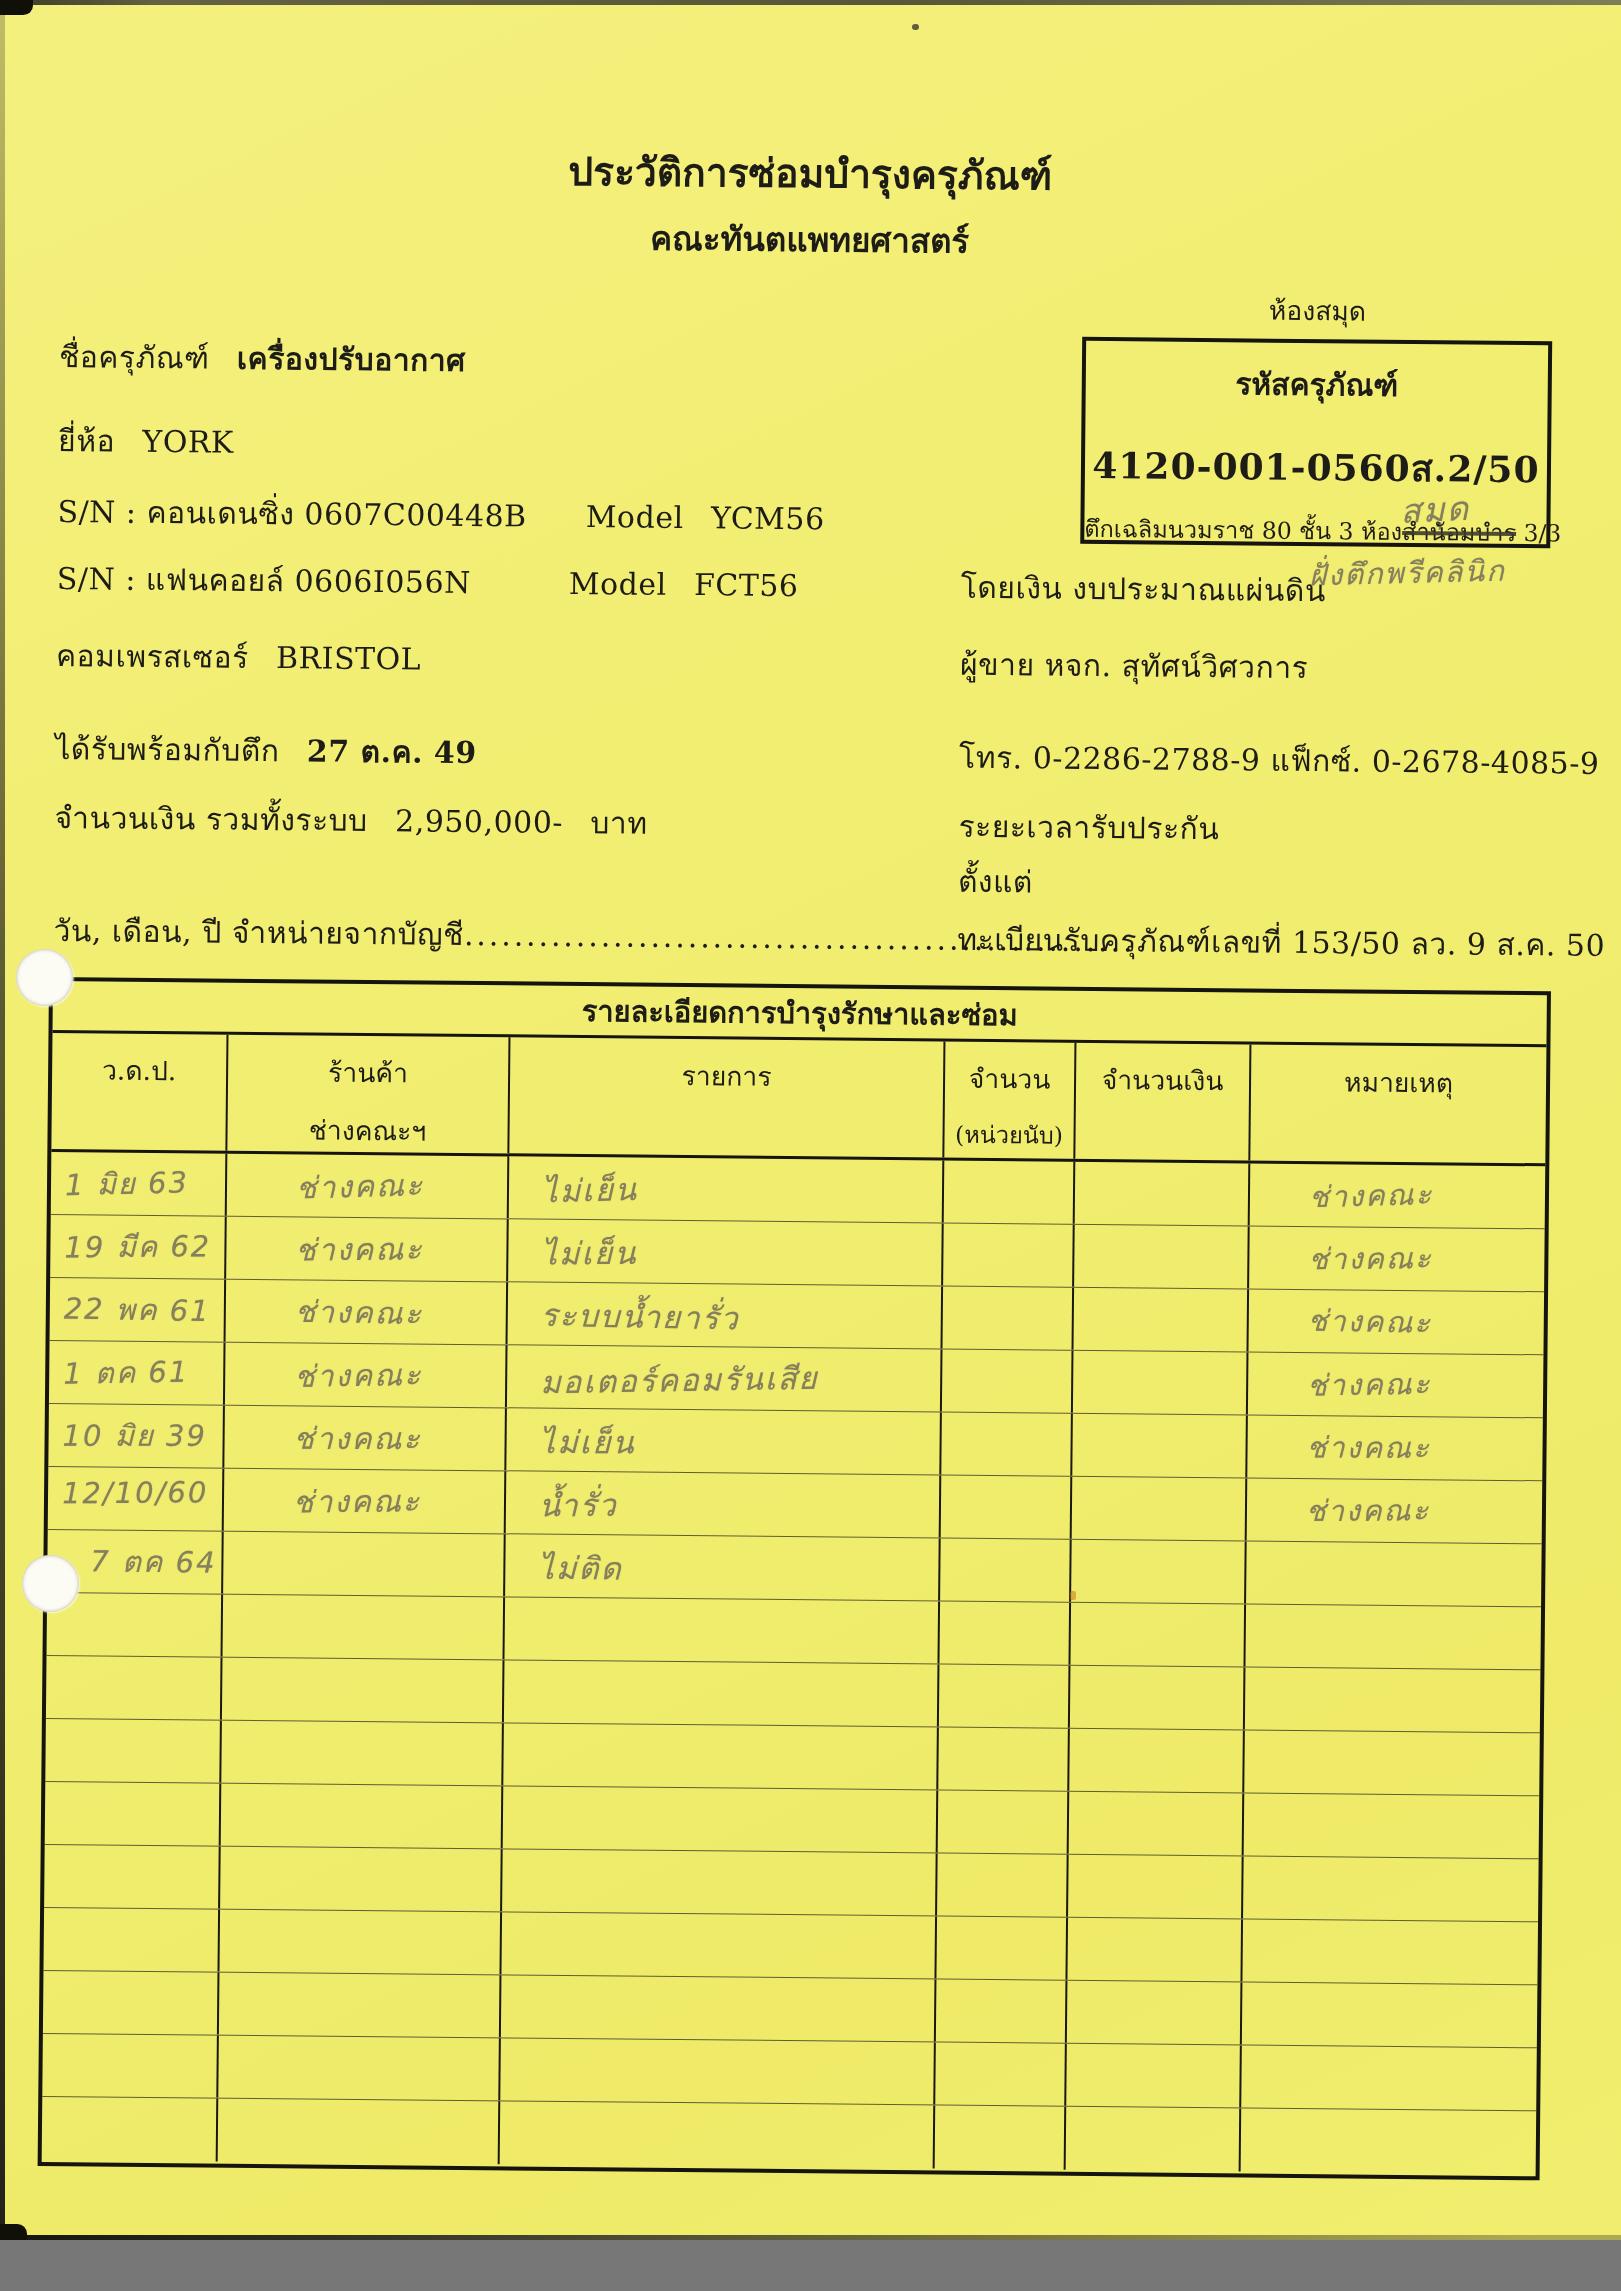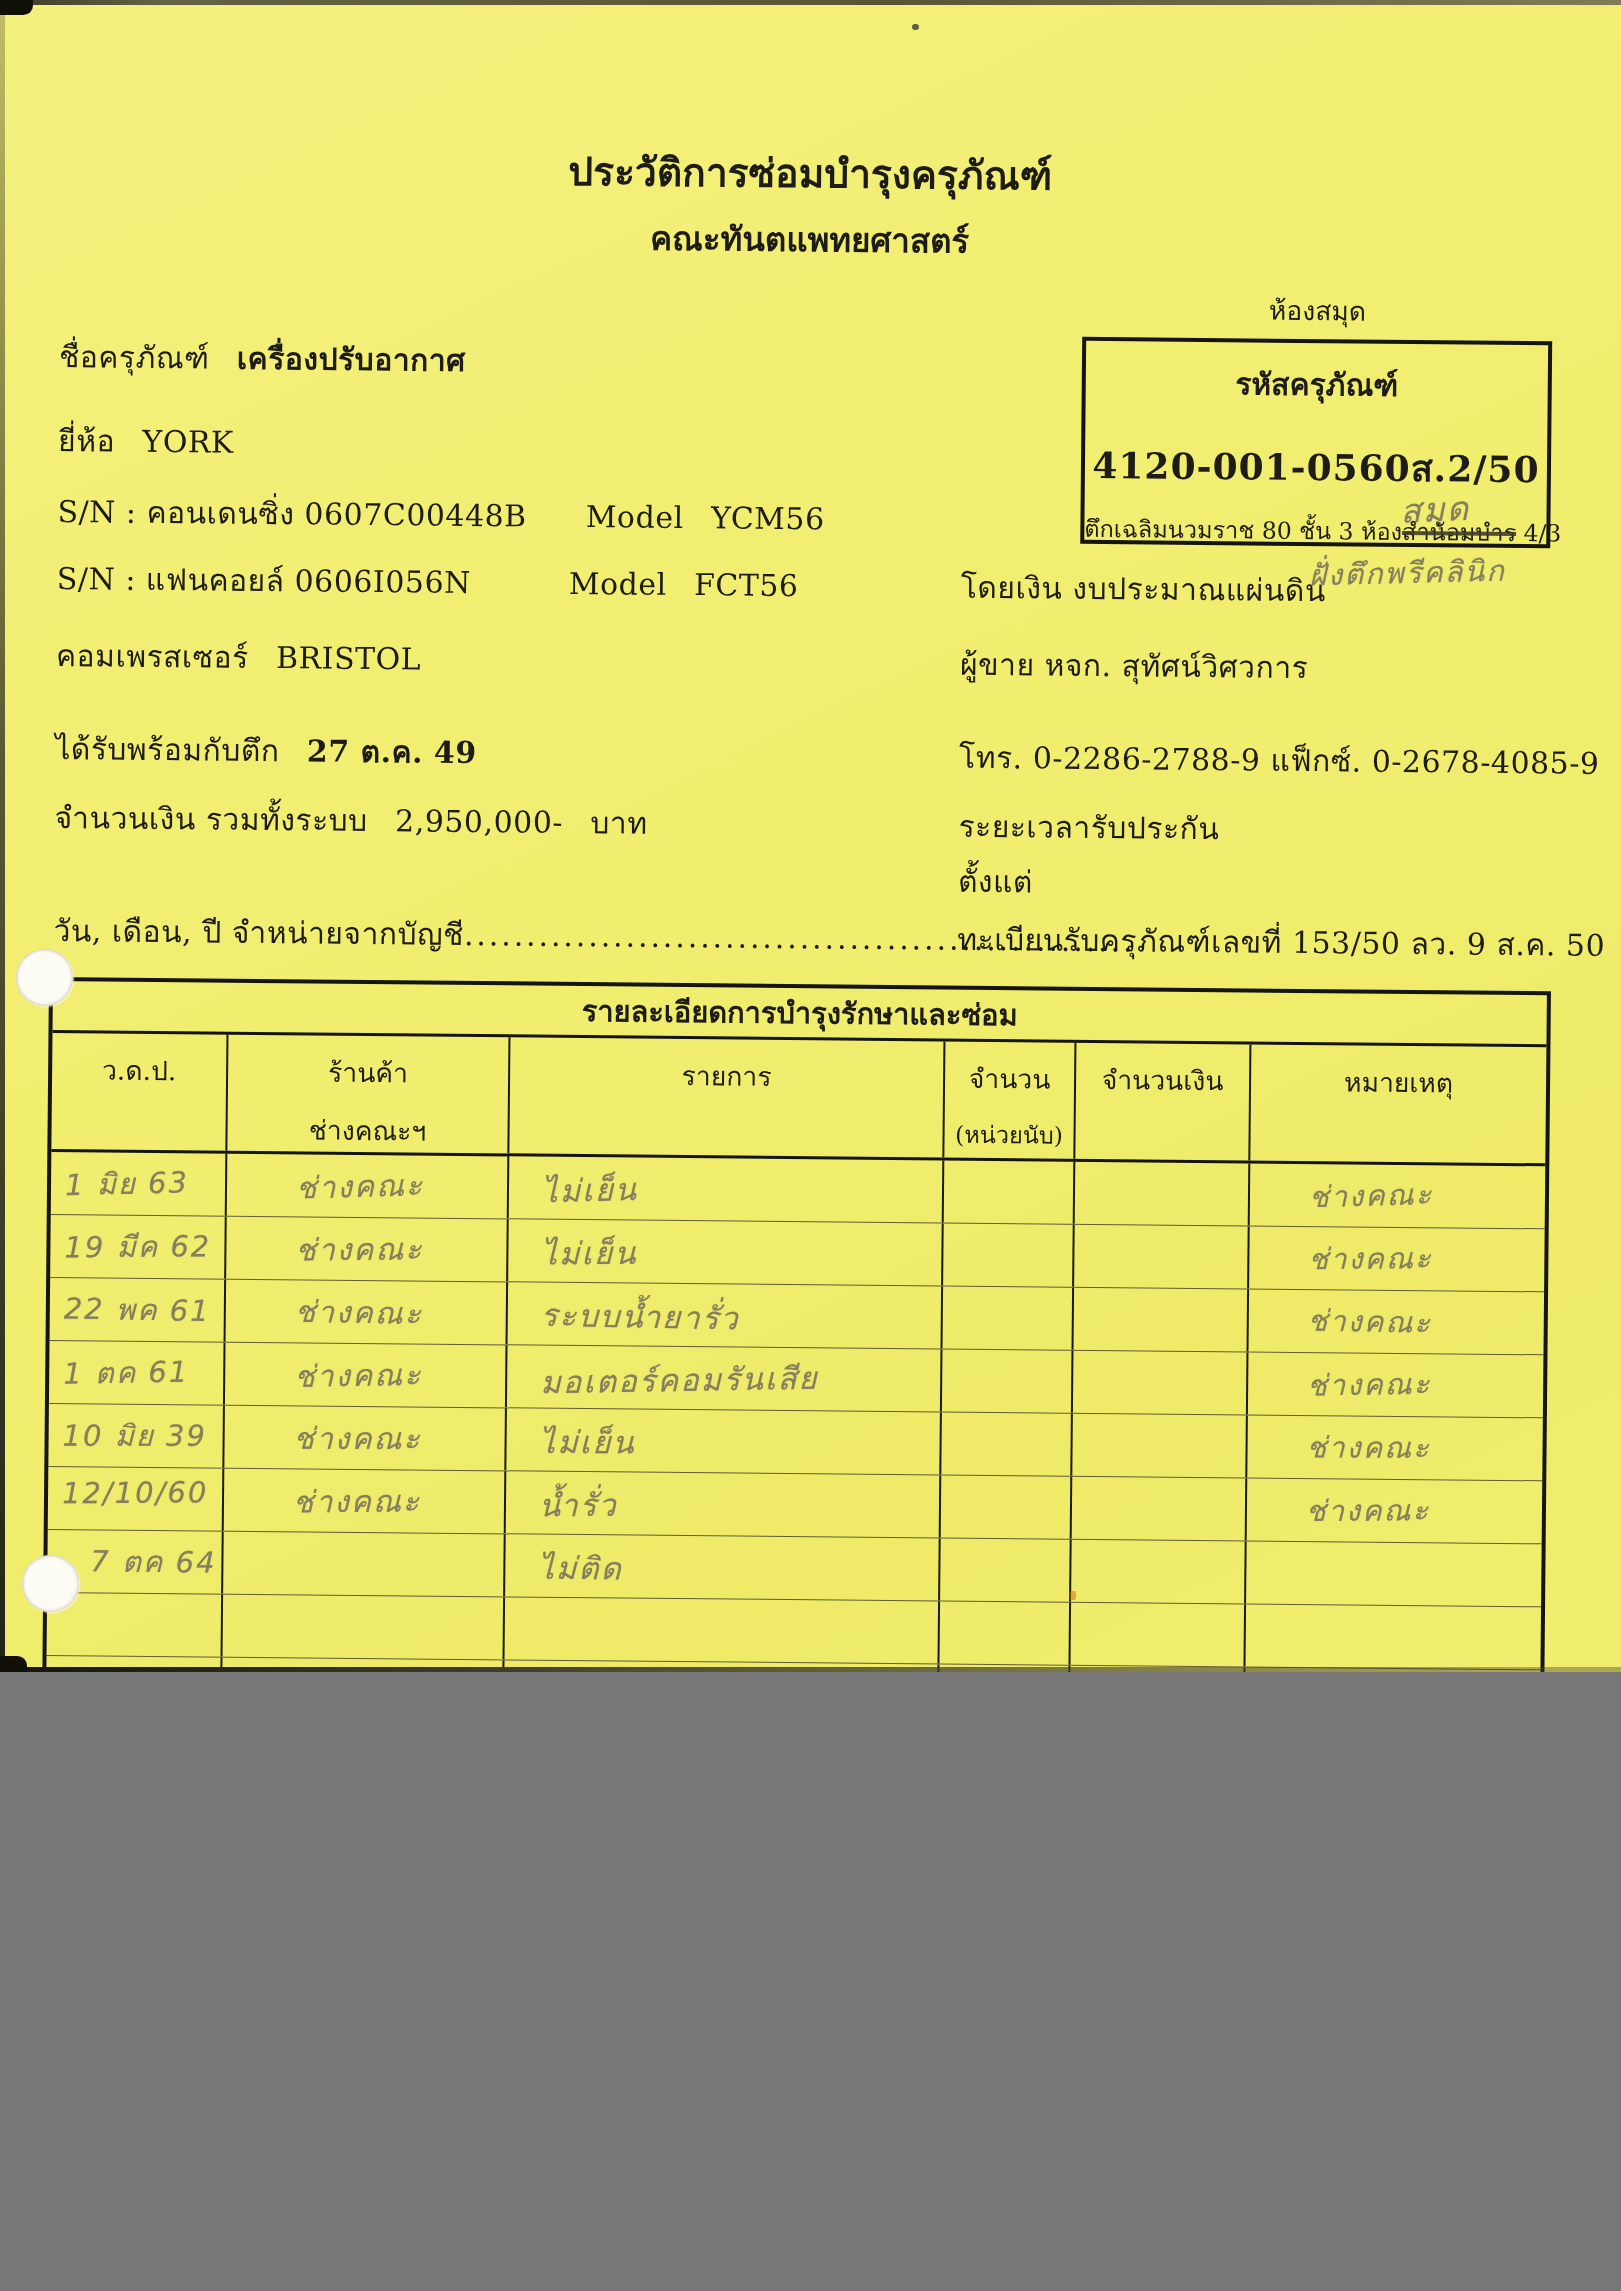--- a/index.html
+++ b/index.html
@@ -1,17 +1,17 @@
 <!DOCTYPE html>
 <html><head>
 <meta charset="utf-8">
 <style>
   html,body{margin:0;padding:0;background:#777;}
   .paper{
-    position:relative;width:1621px;height:1672px;overflow:hidden;
+    position:relative;width:1621px;height:2240px;overflow:hidden;
     background:linear-gradient(155deg,#f4f07e 0%,#f2ee72 35%,#efeb69 80%,#f1ed6e 100%);
     font-family:"DejaVu Serif","Liberation Serif",serif;
     color:#1d1c16;
   }
   .skew{position:absolute;inset:0;transform:rotate(0.55deg);transform-origin:59px 147px;}
   .abs{position:absolute;}
   .center{left:0;width:100%;text-align:center;}
   .b{font-weight:bold;}
   .t40{font-size:39px;}
   .t34{font-size:33px;}
@@ -76,21 +76,21 @@
     <div class="abs center t40 b" style="top:135px;">ประวัติการซ่อมบำรุงครุภัณฑ์</div>
     <div class="abs center t34 b" style="top:206px;">คณะทันตแพทยศาสตร์</div>
 
     <div class="abs t27" style="left:1084px;top:278px;width:470px;text-align:center;">ห้องสมุด</div>
     <div class="abs codebox">
       <div class="abs t31 b" style="top:17.6px;left:0;width:100%;text-align:center;">รหัสครุภัณฑ์</div>
       <div class="abs b" style="top:96px;left:0;width:100%;text-align:center;font-size:36px;letter-spacing:1px;">4120-001-0560ส.2/50</div>
       <div class="abs hw" style="top:139px;left:316px;font-size:33px;transform:rotate(-3deg);">สมุด</div>
       <div class="abs t24" style="top:169px;left:0;width:100%;text-align:center;white-space:nowrap;">
         <span>ตึกเฉลิมนวมราช 80  ชั้น 3  ห้อง</span><span class="struck">สำนัอมบำร</span>
-        <span>4/3</span>
+        <span>3/3</span>
       </div>
     </div>
 
     <div class="abs fieldline t31" style="left:61px;top:333px;">
       <span>ชื่อครุภัณฑ์</span><span class="gap"></span><span class="b">เครื่องปรับอากาศ</span>
     </div>
     <div class="abs fieldline t31" style="left:61px;top:417px;">
       <span>ยี่ห้อ</span><span class="gap"></span><span>YORK</span>
     </div>
     <div class="abs fieldline t31" style="left:61px;top:488px;">

